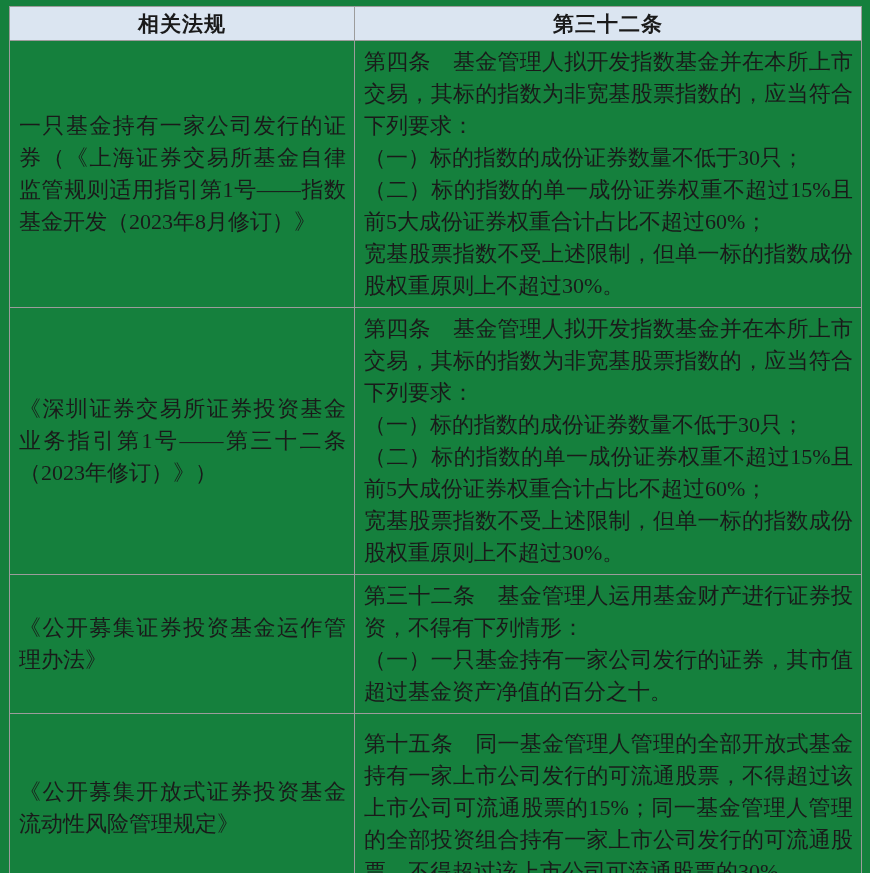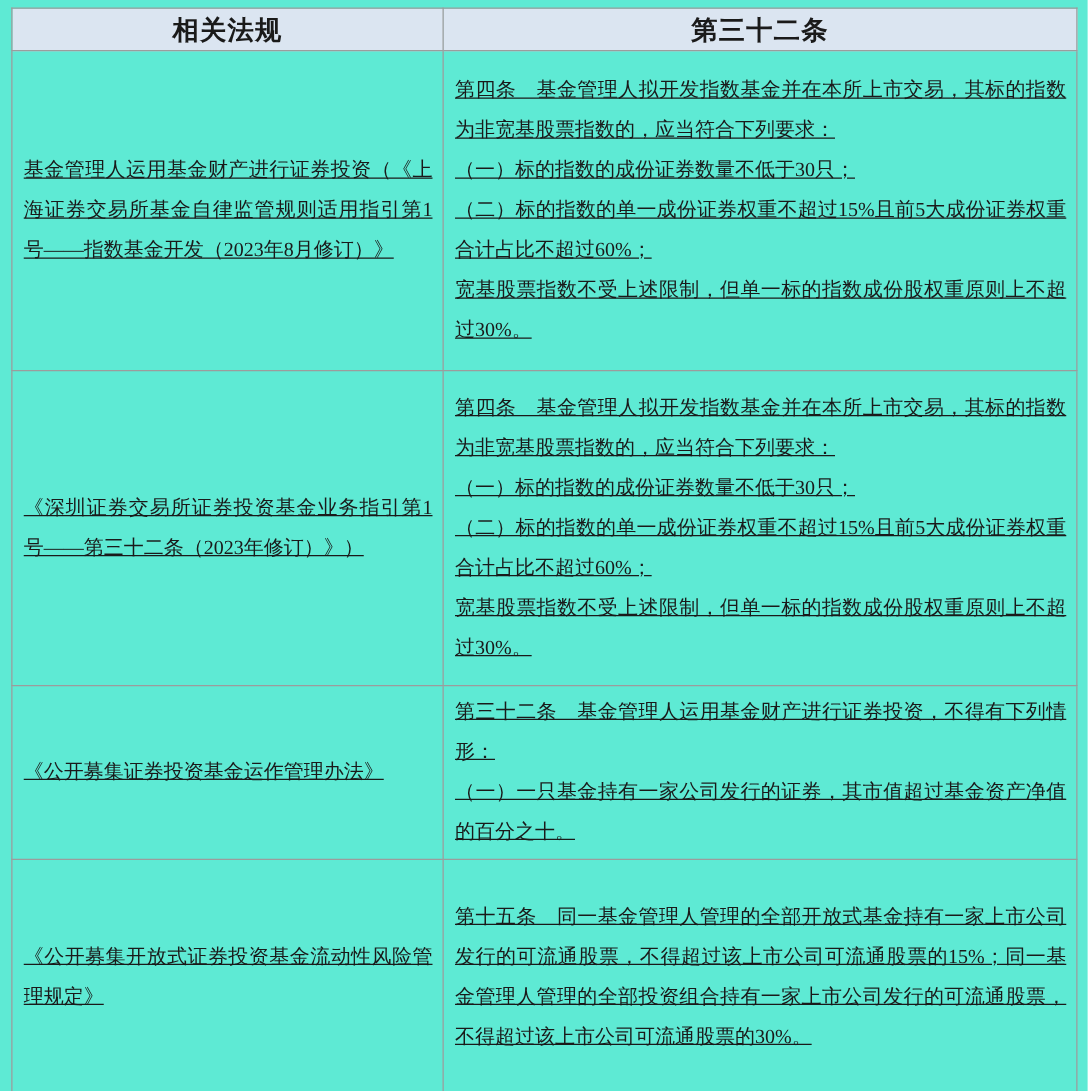--- a/index.html
+++ b/index.html
@@ -9,21 +9,21 @@
     width: 870px;
     height: 873px;
     overflow: hidden;
     font-family: "Liberation Serif", "DejaVu Serif", serif;
   }
   .page {
     box-sizing: border-box;
     width: 870px;
     height: 873px;
     padding: 6px 9px 0 9px;
-    background: #5eead4;
+    background: #15803d;
   }
   table.reg-table {
     border-collapse: collapse;
     table-layout: fixed;
     width: 852px;
   }
   col.col-reg { width: 345px; }
   col.col-req { width: 507px; }
   th, td {
     border: 1px solid var(--border, #9c9c9c);
@@ -33,26 +33,25 @@
     background: var(--header-bg, #dbe5f1);
     height: 34px;
     font-size: 21px;
     font-weight: bold;
     text-align: center;
     vertical-align: middle;
     color: var(--text, #111111);
     letter-spacing: 1px;
   }
   td {
-    font-size: 16px;
+    font-size: 22px;
     line-height: 32px;
     color: var(--text, #1a1a1a);
     vertical-align: middle;
     padding: 5px 8px 5px 9px;
-    text-decoration: underline;
   }
   td.reg-cell {
     text-align: justify;
   }
   td.req-cell {
     white-space: pre-line;
     text-align: justify;
   }
   tr.row-1 td { height: 256px; }
   tr.row-2 td { height: 252px; }
@@ -69,21 +68,21 @@
       <col class="col-req">
     </colgroup>
     <thead>
       <tr class="header-row">
         <th class="header-cell">相关法规</th>
         <th class="header-cell">第三十二条</th>
       </tr>
     </thead>
     <tbody>
       <tr class="row-1">
-        <td class="reg-cell">基金管理人运用基金财产进行证券投资（《上海证券交易所基金自律监管规则适用指引第1号——指数基金开发（2023年8月修订）》</td>
+        <td class="reg-cell">一只基金持有一家公司发行的证券（《上海证券交易所基金自律监管规则适用指引第1号——指数基金开发（2023年8月修订）》</td>
         <td class="req-cell">第四条　基金管理人拟开发指数基金并在本所上市交易，其标的指数为非宽基股票指数的，应当符合下列要求：
 （一）标的指数的成份证券数量不低于30只；
 （二）标的指数的单一成份证券权重不超过15%且前5大成份证券权重合计占比不超过60%；
 宽基股票指数不受上述限制，但单一标的指数成份股权重原则上不超过30%。</td>
       </tr>
       <tr class="row-2">
         <td class="reg-cell">《深圳证券交易所证券投资基金业务指引第1号——第三十二条（2023年修订）》）</td>
         <td class="req-cell">第四条　基金管理人拟开发指数基金并在本所上市交易，其标的指数为非宽基股票指数的，应当符合下列要求：
 （一）标的指数的成份证券数量不低于30只；
 （二）标的指数的单一成份证券权重不超过15%且前5大成份证券权重合计占比不超过60%；

